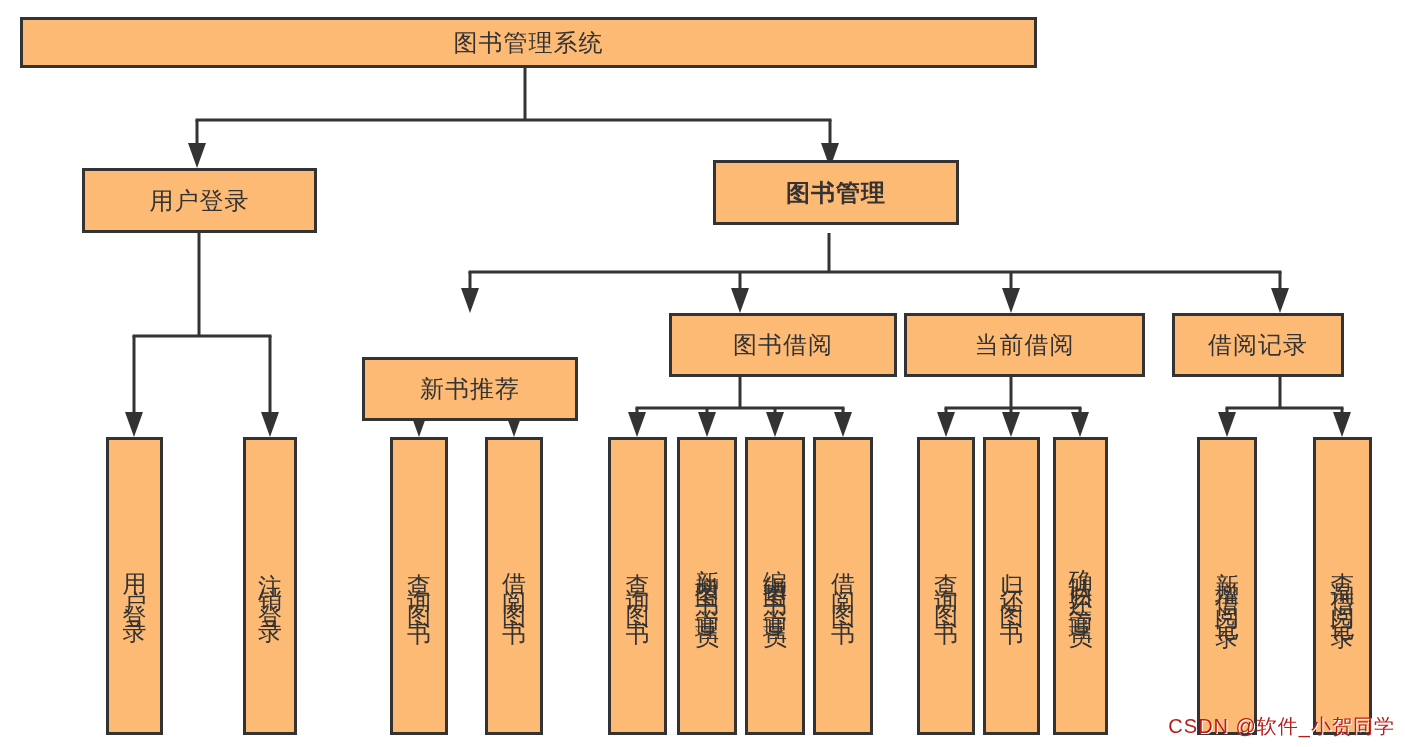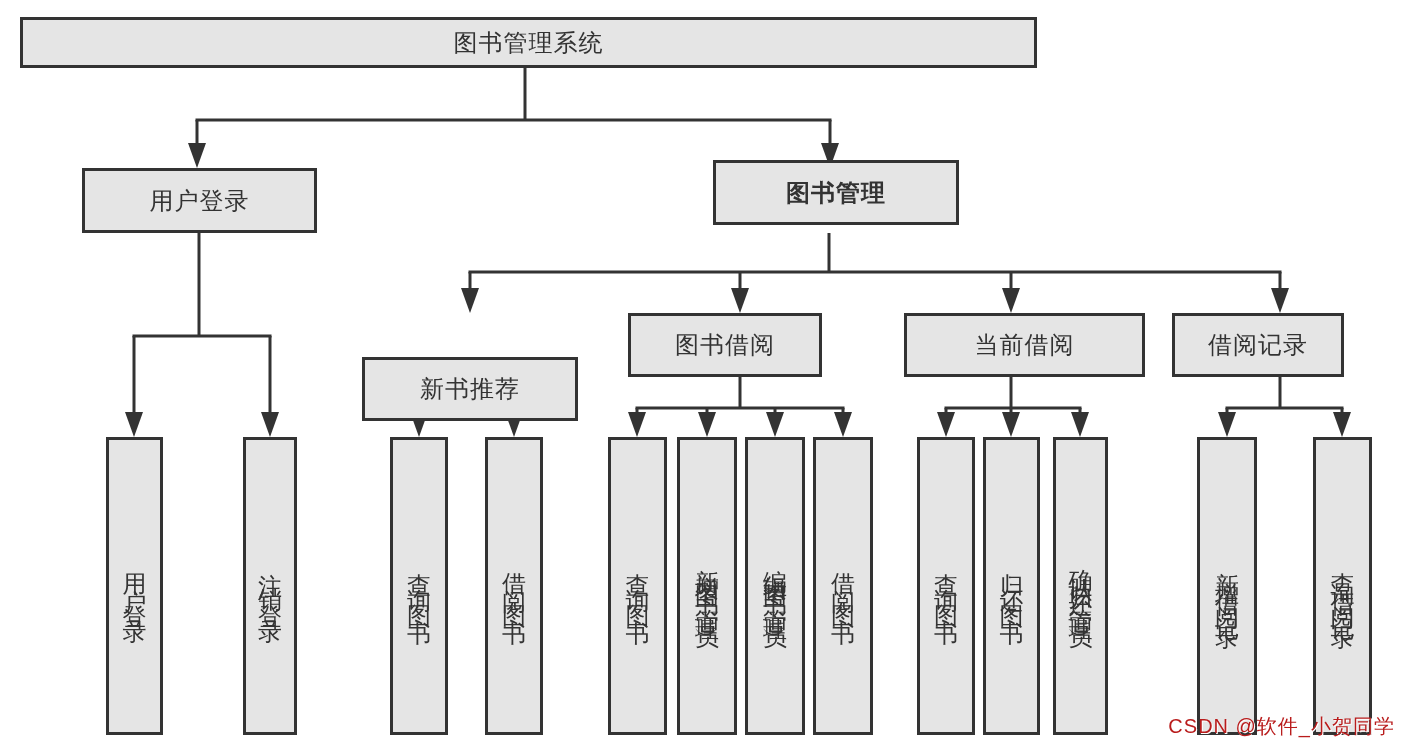--- a/index.html
+++ b/index.html
@@ -9,21 +9,21 @@
     background:#ffffff;
     font-family:"Liberation Sans",sans-serif;
     color:#333333;
     overflow:hidden;
   }
   .connectors{position:absolute;left:0;top:0;width:1405px;height:747px;}
   .box{
     position:absolute;
     box-sizing:border-box;
     border:3px solid #333333;
-    background:#e5e5e5;
+    background:#fdba74;
     display:flex;
     align-items:center;
     justify-content:center;
     text-align:center;
   }
   .hlabel{
     font-size:24px;
     letter-spacing:1px;
     color:#333333;
     white-space:nowrap;
@@ -126,21 +126,21 @@
   <div class="box" style="left:82px;top:168px;width:235px;height:65px;">
     <span class="hlabel">用户登录</span>
   </div>
   <div class="box" style="left:713px;top:160px;width:246px;height:65px;font-weight:bold;">
     <span class="hlabel">图书管理</span>
   </div>
 
   <div class="box" style="left:362px;top:313px;width:216px;height:64px;margin-top:44px;">
     <span class="hlabel">新书推荐</span>
   </div>
-  <div class="box" style="left:628px;top:313px;width:194px;height:64px;">
+  <div class="box" style="left:669px;top:313px;width:228px;height:64px;">
     <span class="hlabel">图书借阅</span>
   </div>
   <div class="box" style="left:904px;top:313px;width:241px;height:64px;">
     <span class="hlabel">当前借阅</span>
   </div>
   <div class="box" style="left:1172px;top:313px;width:172px;height:64px;">
     <span class="hlabel">借阅记录</span>
   </div>
 
   <div class="box" style="left:106px;top:437px;width:57px;height:298px;">

